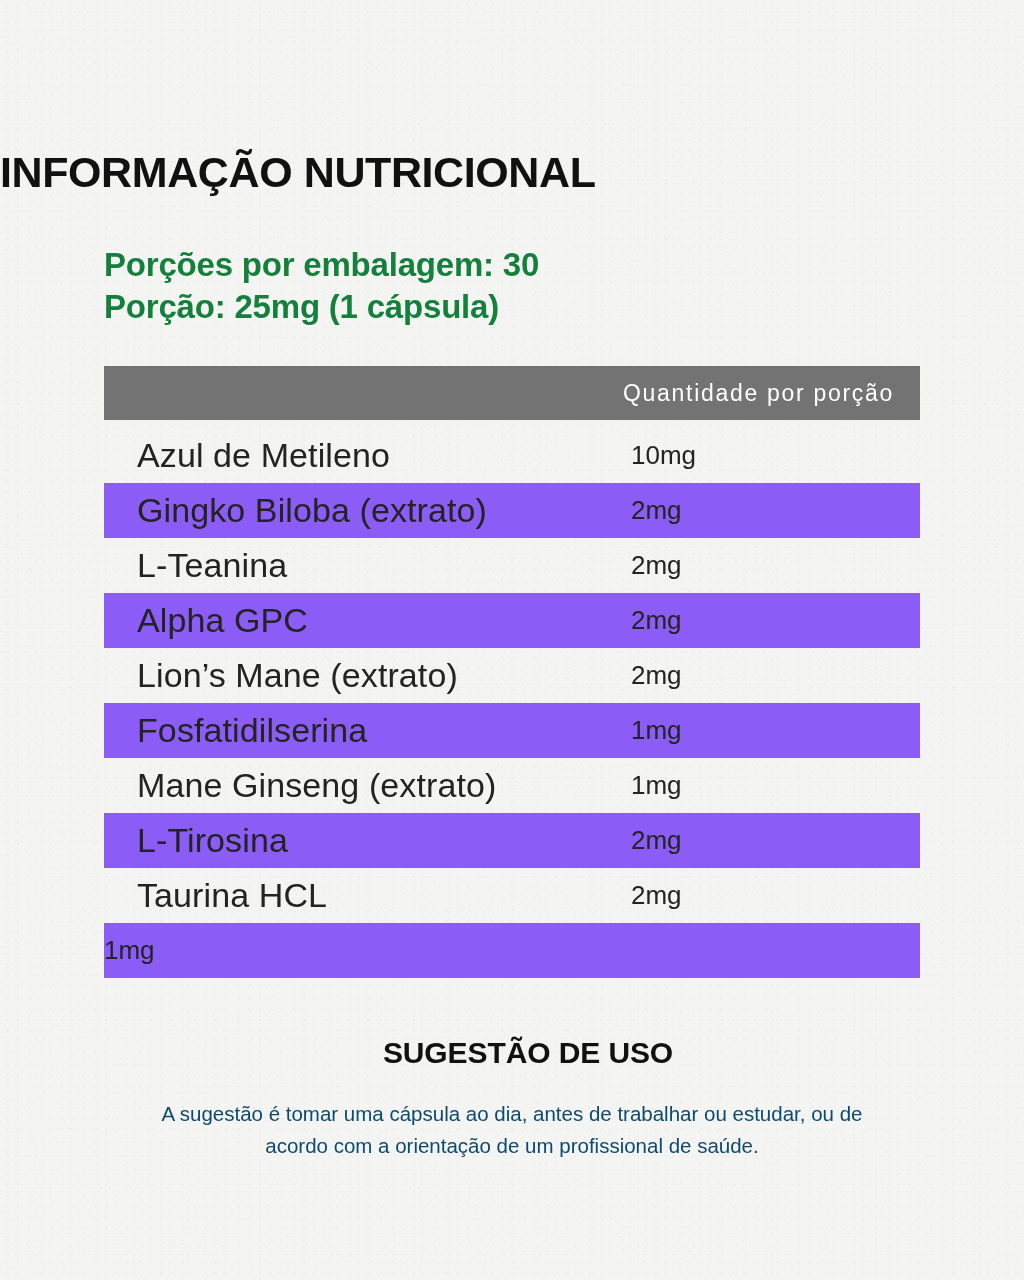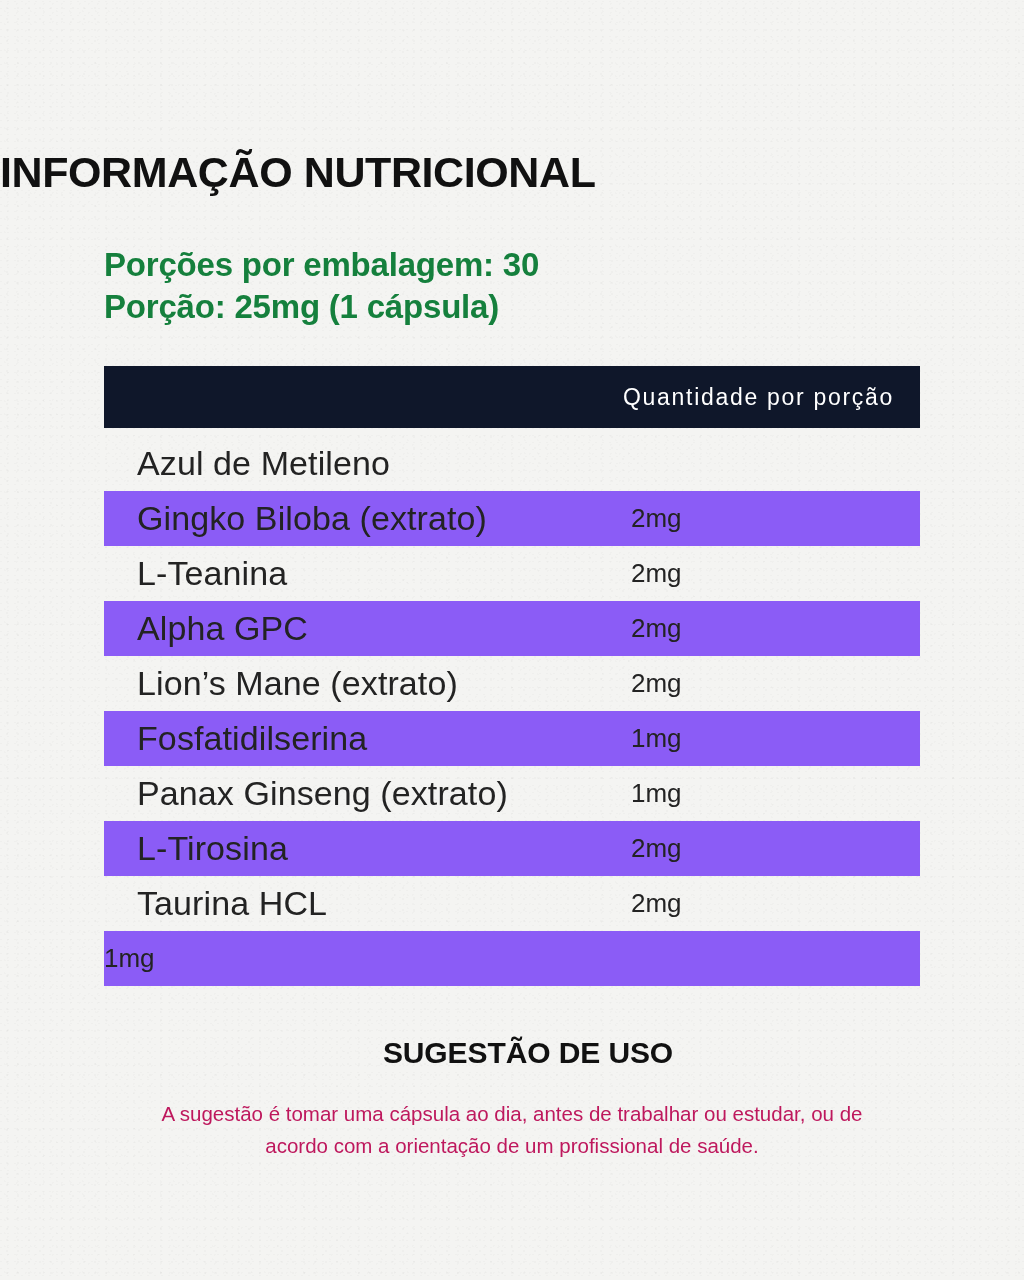--- a/index.html
+++ b/index.html
@@ -59,22 +59,22 @@
   }
 
   .table {
     position: absolute;
     top: 366px;
     left: 104px;
     width: 816px;
   }
 
   .table-head {
-    background: #0f172a;
-    height: 62px;
+    background: #737373;
+    height: 54px;
     display: flex;
     align-items: center;
     justify-content: flex-end;
   }
   .table-head .head-label {
     color: #ffffff;
     font-size: 23px;
     letter-spacing: 1.7px;
     padding-right: 26px;
     white-space: nowrap;
@@ -123,21 +123,21 @@
   }
 
   .usage-text {
     position: absolute;
     top: 1098px;
     left: 152px;
     width: 720px;
     text-align: center;
     font-size: 20.5px;
     line-height: 1.55;
-    color: #be185d;
+    color: #0c4a6e;
   }
 </style>
 </head>
 <body>
 
 <div class="sheet">
 
   <div class="title">INFORMAÇÃO NUTRICIONAL</div>
 
   <div class="servings">
@@ -146,20 +146,21 @@
   </div>
 
   <div class="table">
     <div class="table-head">
       <div class="head-label">Quantidade por porção</div>
     </div>
     <div class="rows">
 
       <div class="row">
         <div class="name">Azul de Metileno</div>
+        <div class="amount">10mg</div>
       </div>
 
       <div class="row alt">
         <div class="name">Gingko Biloba (extrato)</div>
         <div class="amount">2mg</div>
       </div>
 
       <div class="row">
         <div class="name">L-Teanina</div>
         <div class="amount">2mg</div>
@@ -174,21 +175,21 @@
         <div class="name">Lion’s Mane (extrato)</div>
         <div class="amount">2mg</div>
       </div>
 
       <div class="row alt">
         <div class="name">Fosfatidilserina</div>
         <div class="amount">1mg</div>
       </div>
 
       <div class="row">
-        <div class="name">Panax Ginseng (extrato)</div>
+        <div class="name">Mane Ginseng (extrato)</div>
         <div class="amount">1mg</div>
       </div>
 
       <div class="row alt">
         <div class="name">L-Tirosina</div>
         <div class="amount">2mg</div>
       </div>
 
       <div class="row">
         <div class="name">Taurina HCL</div>

